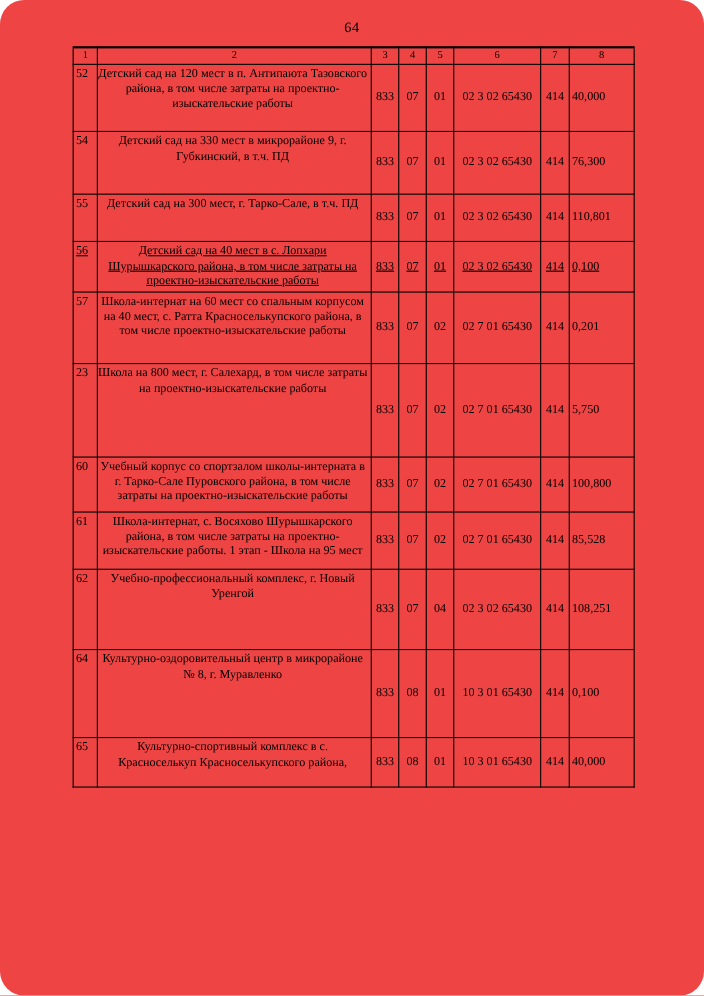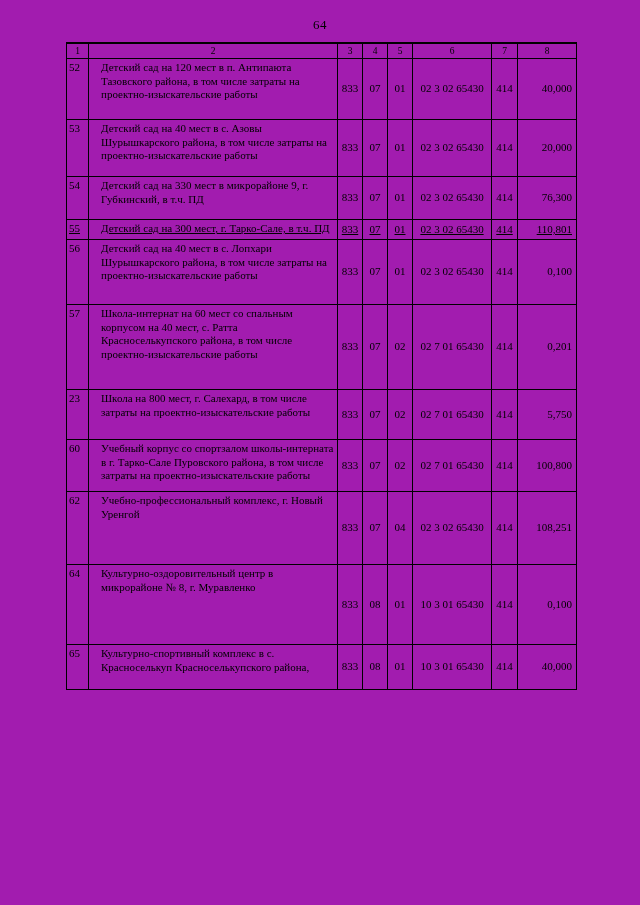--- a/index.html
+++ b/index.html
@@ -10,22 +10,23 @@
       width: 640px;
       height: 905px;
       background: #ffffff;
       font-family: "Liberation Serif", serif;
       color: #000;
     }
     .sheet {
       position: relative;
       width: 640px;
       height: 905px;
-      background: #a21caf;
+      background: #ef4444;
       overflow: hidden;
+      border-radius: 22px;
     }
     .page-number {
       position: absolute;
       top: 17px;
       left: 0;
       width: 100%;
       text-align: center;
       font-size: 13px;
       letter-spacing: 0.5px;
     }
@@ -50,23 +51,23 @@
       text-align: center;
       vertical-align: middle;
       padding: 0;
     }
     tbody td {
       font-size: 11px;
       line-height: 1.24;
       padding: 1px 2px;
     }
     .c-num  { text-align: left; vertical-align: top; padding-top: 2px; }
-    .c-desc { text-align: left;   vertical-align: top; padding: 2px 3px 2px 12px; }
+    .c-desc { text-align: center;   vertical-align: top; padding: 2px 3px 2px 0; }
     .c-mid  { text-align: center; vertical-align: middle; }
-    .c-amt  { text-align: right;  vertical-align: middle; padding-right: 4px; }
+    .c-amt  {  vertical-align: middle; padding-right: 4px; }
     tbody tr:nth-child(1)  { height: 61px; }
     tbody tr:nth-child(2)  { height: 57px; }
     tbody tr:nth-child(3)  { height: 43px; }
     tbody tr:nth-child(4)  { height: 20px; text-decoration: underline; }
     tbody tr:nth-child(5)  { height: 65px; }
     tbody tr:nth-child(6)  { height: 85px; }
     tbody tr:nth-child(7)  { height: 50px; }
     tbody tr:nth-child(8)  { height: 52px; }
     tbody tr:nth-child(9)  { height: 73px; }
     tbody tr:nth-child(10) { height: 80px; }
@@ -109,30 +110,20 @@
           <td class="c-num">52</td>
           <td class="c-desc">Детский сад на 120 мест в п. Антипаюта Тазовского района, в том числе затраты на проектно-изыскательские работы</td>
           <td class="c-mid">833</td>
           <td class="c-mid">07</td>
           <td class="c-mid">01</td>
           <td class="c-mid">02 3 02 65430</td>
           <td class="c-mid">414</td>
           <td class="c-amt">40,000</td>
         </tr>
         <tr>
-          <td class="c-num">53</td>
-          <td class="c-desc">Детский сад на 40 мест в с. Азовы Шурышкарского района, в том числе затраты на проектно-изыскательские работы</td>
-          <td class="c-mid">833</td>
-          <td class="c-mid">07</td>
-          <td class="c-mid">01</td>
-          <td class="c-mid">02 3 02 65430</td>
-          <td class="c-mid">414</td>
-          <td class="c-amt">20,000</td>
-        </tr>
-        <tr>
           <td class="c-num">54</td>
           <td class="c-desc">Детский сад на 330 мест в микрорайоне 9, г. Губкинский, в т.ч. ПД</td>
           <td class="c-mid">833</td>
           <td class="c-mid">07</td>
           <td class="c-mid">01</td>
           <td class="c-mid">02 3 02 65430</td>
           <td class="c-mid">414</td>
           <td class="c-amt">76,300</td>
         </tr>
         <tr>
@@ -177,20 +168,30 @@
         </tr>
         <tr>
           <td class="c-num">60</td>
           <td class="c-desc">Учебный корпус со спортзалом школы-интерната в г. Тарко-Сале Пуровского района, в том числе затраты на проектно-изыскательские работы</td>
           <td class="c-mid">833</td>
           <td class="c-mid">07</td>
           <td class="c-mid">02</td>
           <td class="c-mid">02 7 01 65430</td>
           <td class="c-mid">414</td>
           <td class="c-amt">100,800</td>
+        </tr>
+        <tr>
+          <td class="c-num">61</td>
+          <td class="c-desc">Школа-интернат, с. Восяхово Шурышкарского района, в том числе затраты на проектно-изыскательские работы. 1 этап - Школа на 95 мест</td>
+          <td class="c-mid">833</td>
+          <td class="c-mid">07</td>
+          <td class="c-mid">02</td>
+          <td class="c-mid">02 7 01 65430</td>
+          <td class="c-mid">414</td>
+          <td class="c-amt">85,528</td>
         </tr>
         <tr>
           <td class="c-num">62</td>
           <td class="c-desc">Учебно-профессиональный комплекс, г. Новый Уренгой</td>
           <td class="c-mid">833</td>
           <td class="c-mid">07</td>
           <td class="c-mid">04</td>
           <td class="c-mid">02 3 02 65430</td>
           <td class="c-mid">414</td>
           <td class="c-amt">108,251</td>

